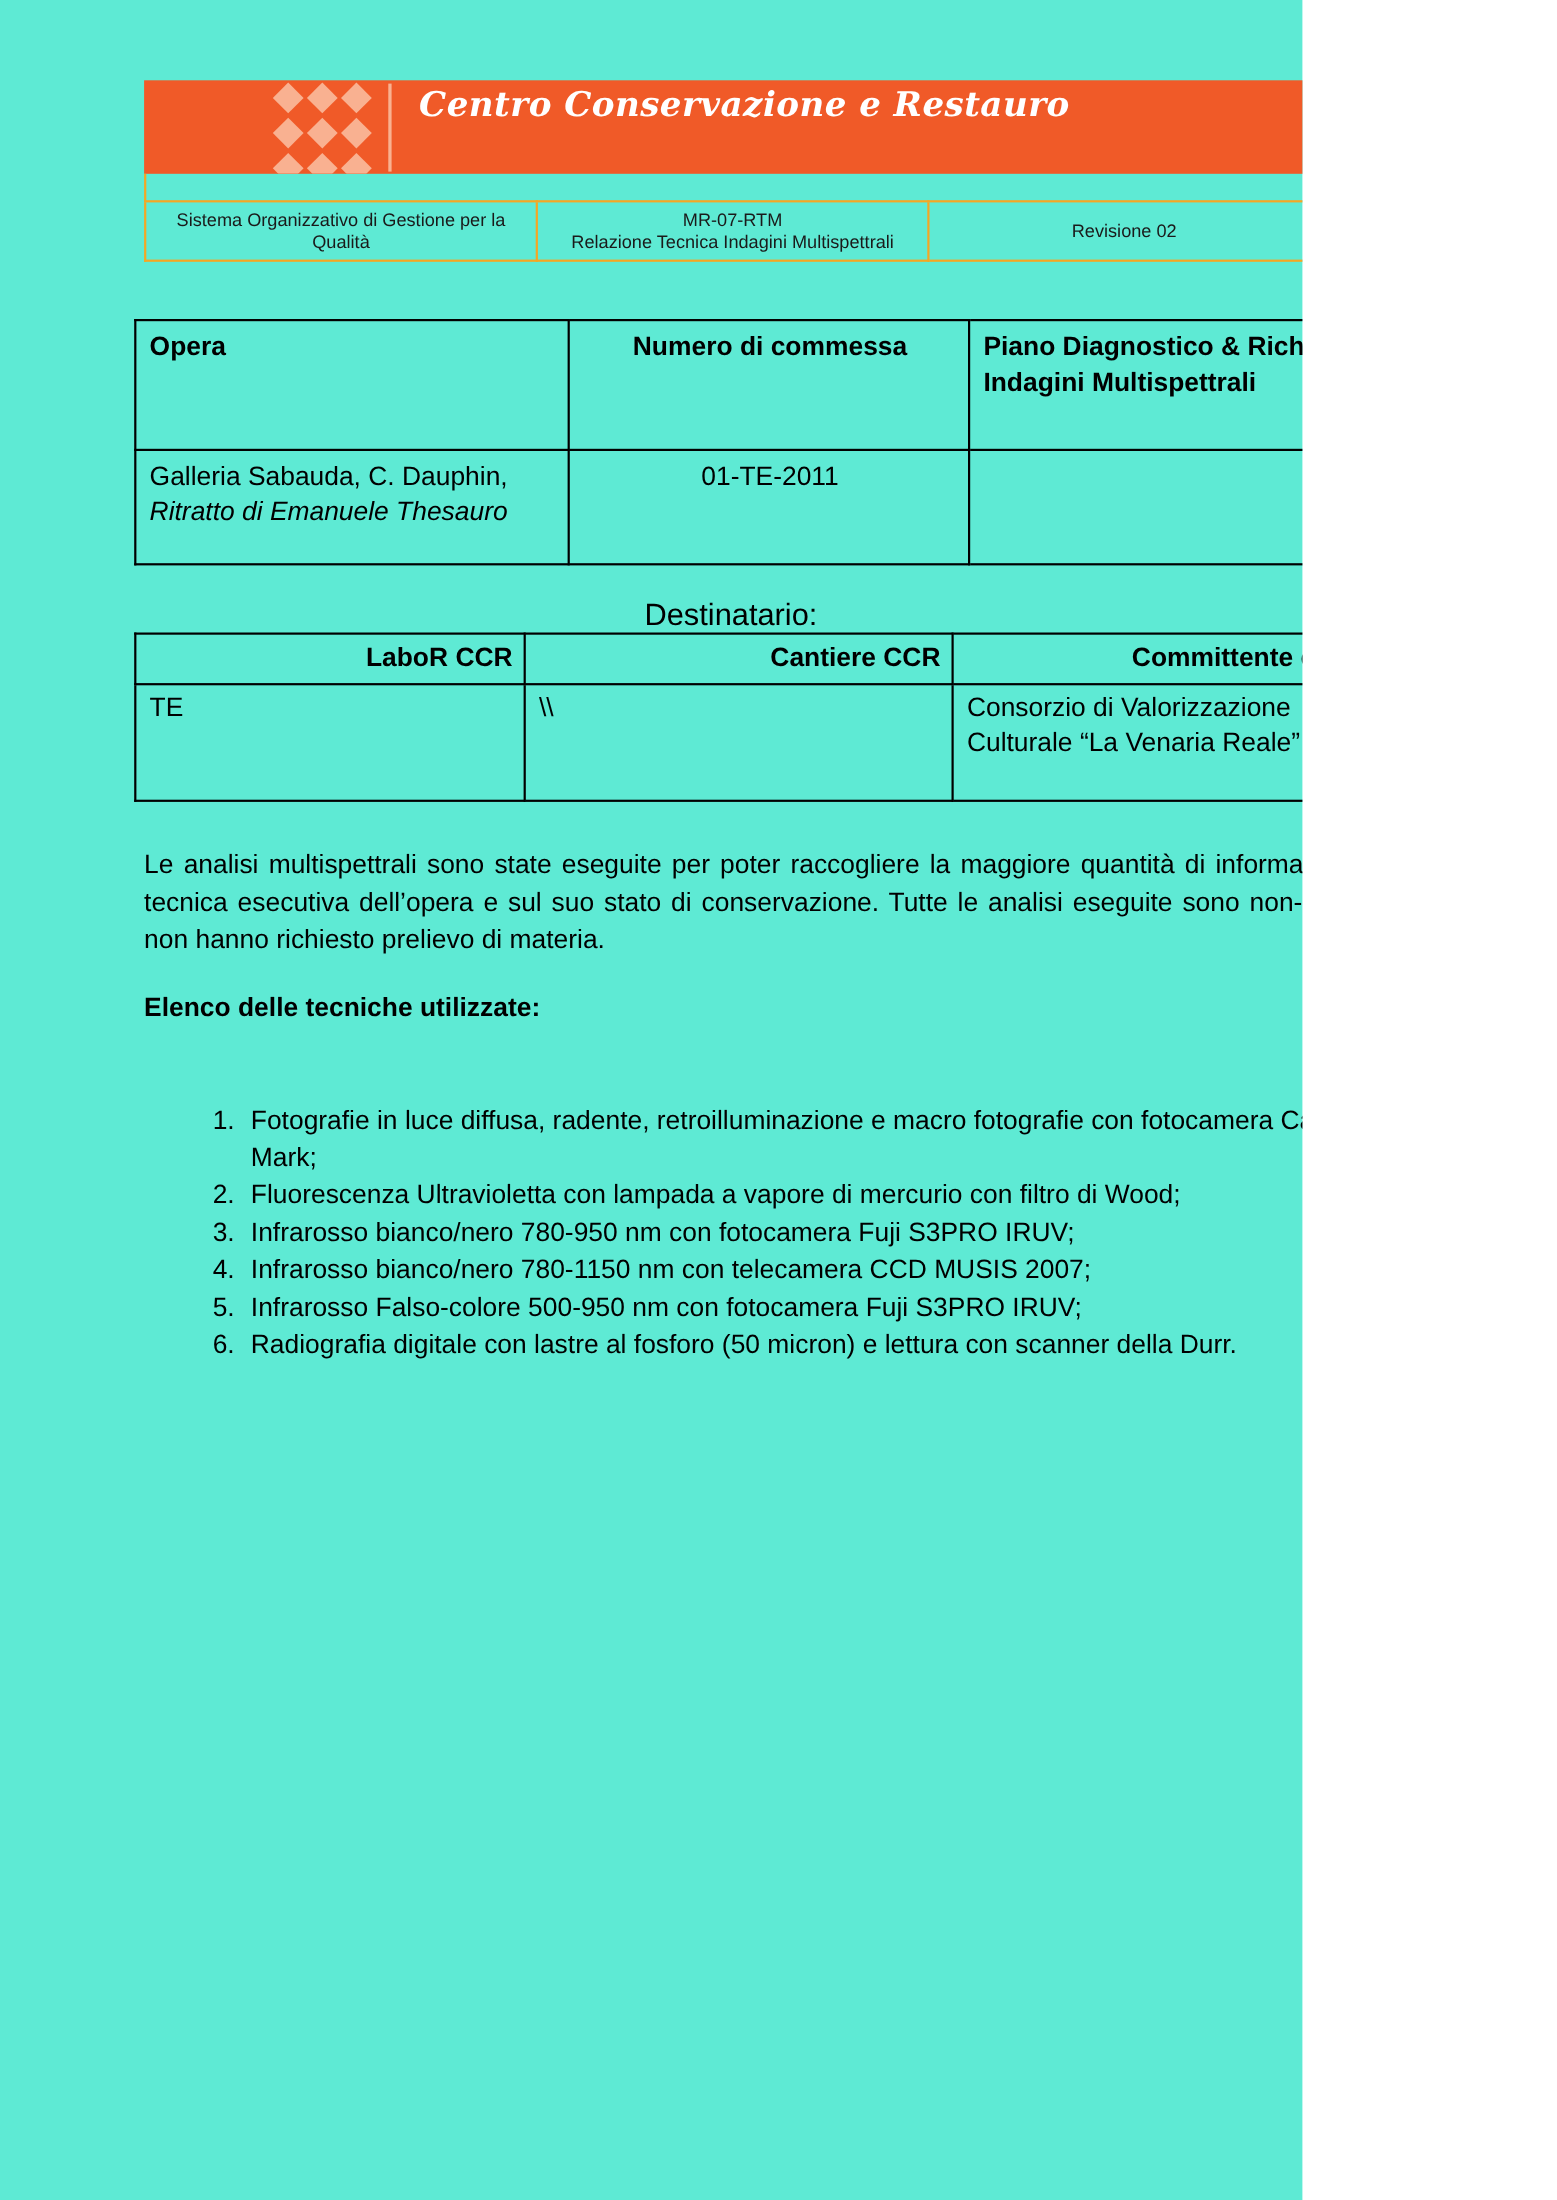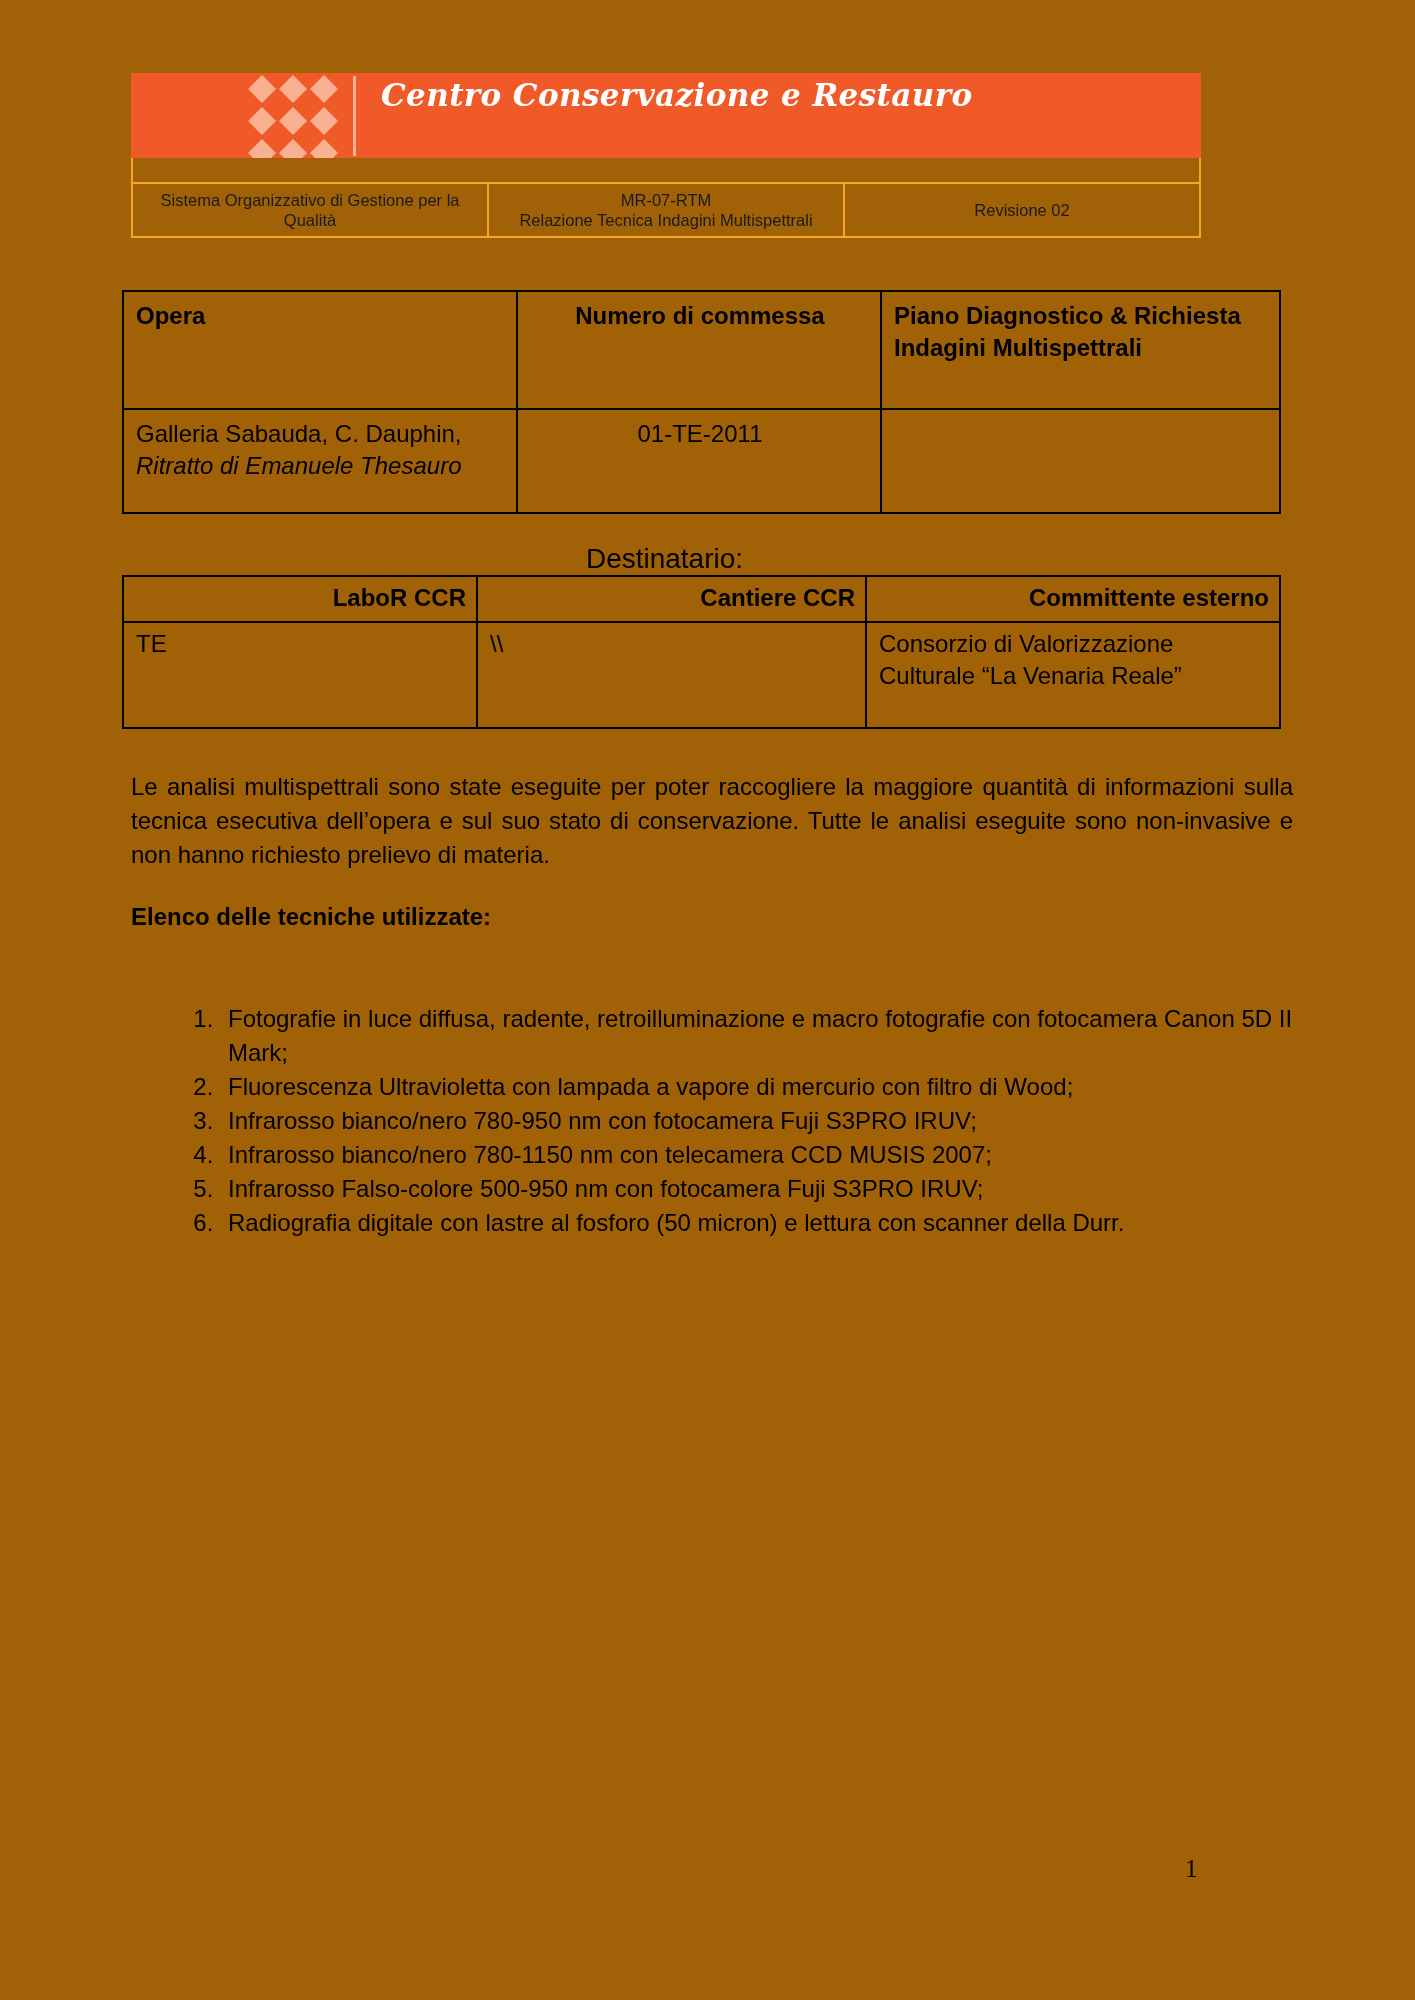--- a/index.html
+++ b/index.html
@@ -6,23 +6,23 @@
     margin: 0;
     padding: 0;
     background: #ffffff;
   }
   body {
     font-family: "Liberation Sans", sans-serif;
     color: #000000;
   }
   .page {
     position: relative;
-    width: 1415px;
+    width: 1184px;
     height: 2000px;
-    background: #a16207;
+    background: #5eead4;
     overflow: hidden;
     box-sizing: border-box;
   }
 
   
   .banner-wrap {
     position: absolute;
     left: 131px;
     top: 73px;
     width: 1070px;

